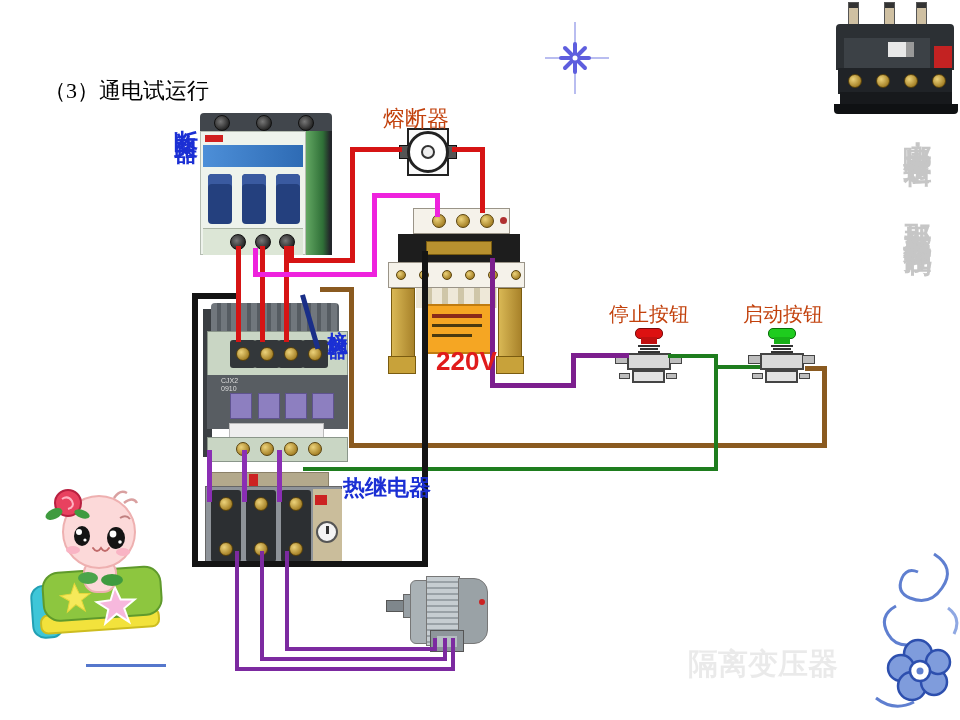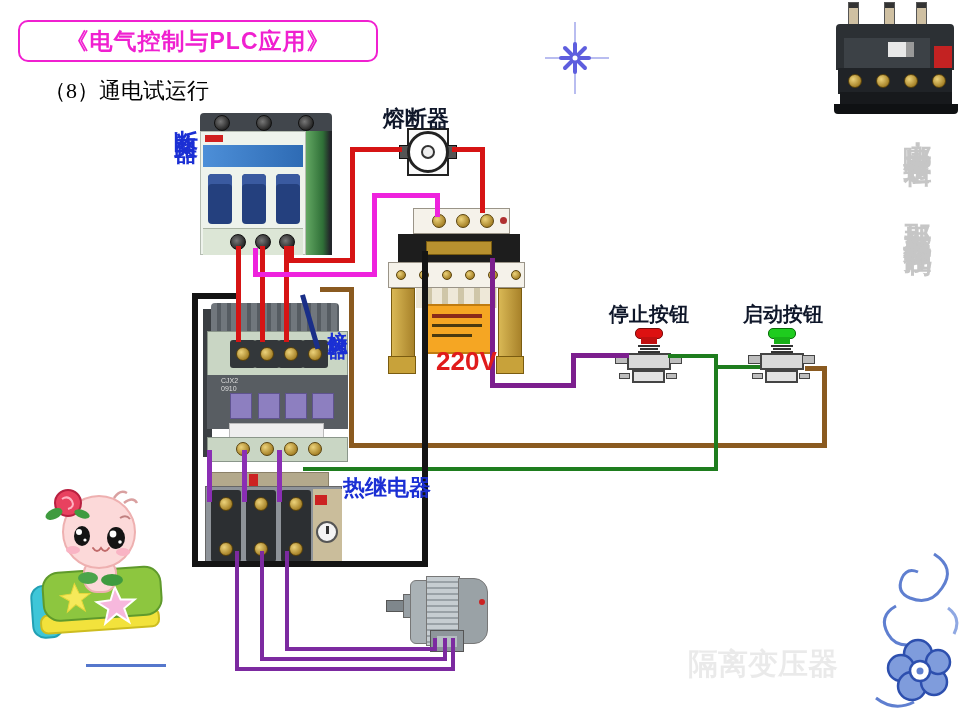--- a/index.html
+++ b/index.html
@@ -4,21 +4,21 @@
 <style>
   html,body{margin:0;padding:0;background:#888;}
   #slide{position:relative;width:960px;height:720px;background:#ffffff;overflow:hidden;
          font-family:"Liberation Sans",sans-serif;}
   .a{position:absolute;}
   .w{position:absolute;z-index:4;}
   .red{background:#d61414;} .mag{background:#ee22dd;} .pur{background:#7c1f8e;}
   .brn{background:#8a5a20;} .grn{background:#1e7d1e;} .nvy{background:#1a2f88;}
   .blk{background:#141414;} .vio{background:#8a2fb4;} .mvio{background:#7c2aa0;}
   .lblue{color:#1b2fd4;font-weight:bold;z-index:5;}
-  .lblack{color:#0f172a;font-weight:bold;z-index:5;}
+  .lblack{color:#c2410c;font-weight:normal;z-index:5;}
   .vert{writing-mode:vertical-rl;text-orientation:upright;}
   .bolt{position:absolute;width:14px;height:14px;border-radius:50%;
         background:radial-gradient(circle at 35% 35%,#ecd27a,#a8842a 70%,#6a5010);
         border:1px solid #5a430c;box-sizing:border-box;}
   .boltsm{width:10px;height:10px;}
   .tb{position:absolute;width:26px;height:28px;background:#33373a;border-radius:3px;}
   .screwdark{position:absolute;width:16px;height:16px;border-radius:50%;
         background:radial-gradient(circle at 40% 40%,#777,#222 75%);border:1px solid #111;box-sizing:border-box;}
   .title-box{left:18px;top:20px;width:356px;height:38px;border:2px solid #f020d0;border-radius:10px;
         background:#fff;display:flex;align-items:center;justify-content:center;z-index:6;}
@@ -33,24 +33,21 @@
   .margin-text{left:898px;top:124px;height:478px;font-size:28px;color:#c6c6c6;font-weight:600;
       letter-spacing:3px;z-index:3;}
   .ridges{background:repeating-linear-gradient(90deg,#71777d 0 6px,#565c62 6px 10px);}
   .ribs{background:repeating-linear-gradient(180deg,#c6cdd1 0 4px,#99a1a6 4px 6px);}
 </style>
 </head>
 <body>
 
 <div id="slide">
 
-  <div class="a title-box">
-    <span>《电气控制与PLC应用》</span>
-  </div>
-  <div class="a" style="left:44px;top:76px;font-size:22px;color:#000;z-index:6;font-family:'Liberation Serif',serif;">（8）通电试运行</div>
+  <div class="a" style="left:44px;top:76px;font-size:22px;color:#000;z-index:6;font-family:'Liberation Serif',serif;">（3）通电试运行</div>
 
   <div class="w red" style="left:236px;top:246px;width:5px;height:96px"></div>
   <div class="w red" style="left:260px;top:246px;width:5px;height:96px"></div>
   <div class="w red" style="left:284px;top:246px;width:5px;height:96px"></div>
   <div class="w red" style="left:289px;top:246px;width:5px;height:16px"></div>
   <div class="w red" style="left:289px;top:258px;width:66px;height:5px"></div>
   <div class="w red" style="left:350px;top:147px;width:5px;height:116px"></div>
   <div class="w red" style="left:350px;top:147px;width:52px;height:5px"></div>
   <div class="w red" style="left:452px;top:147px;width:32px;height:5px"></div>
   <div class="w red" style="left:480px;top:147px;width:5px;height:66px"></div>

